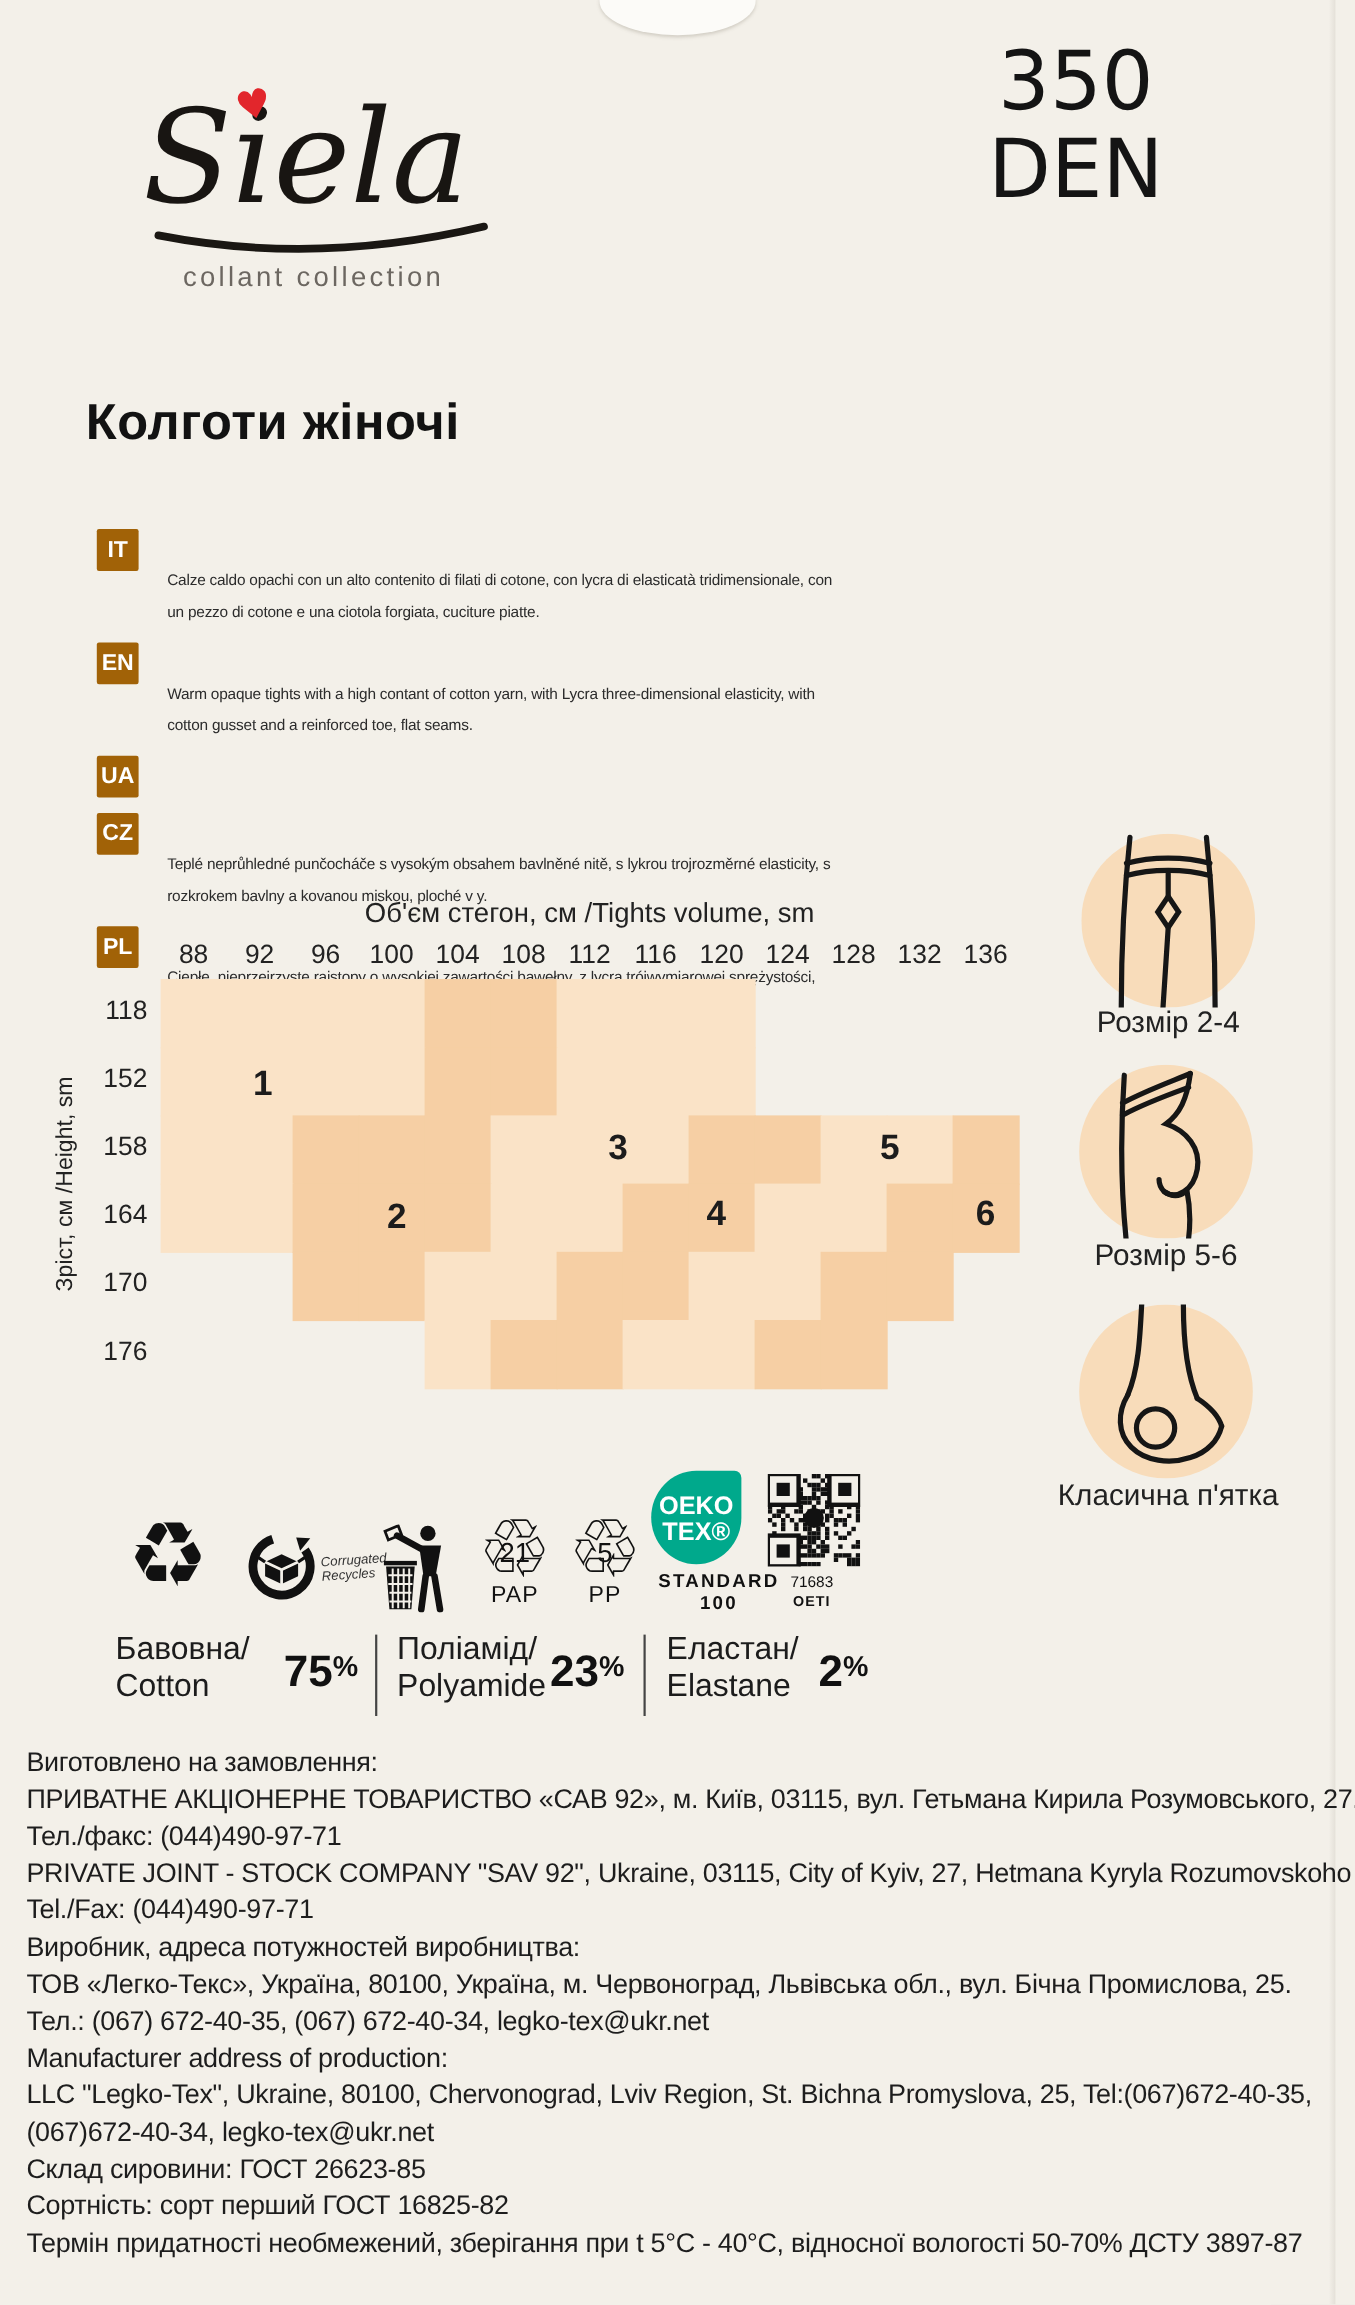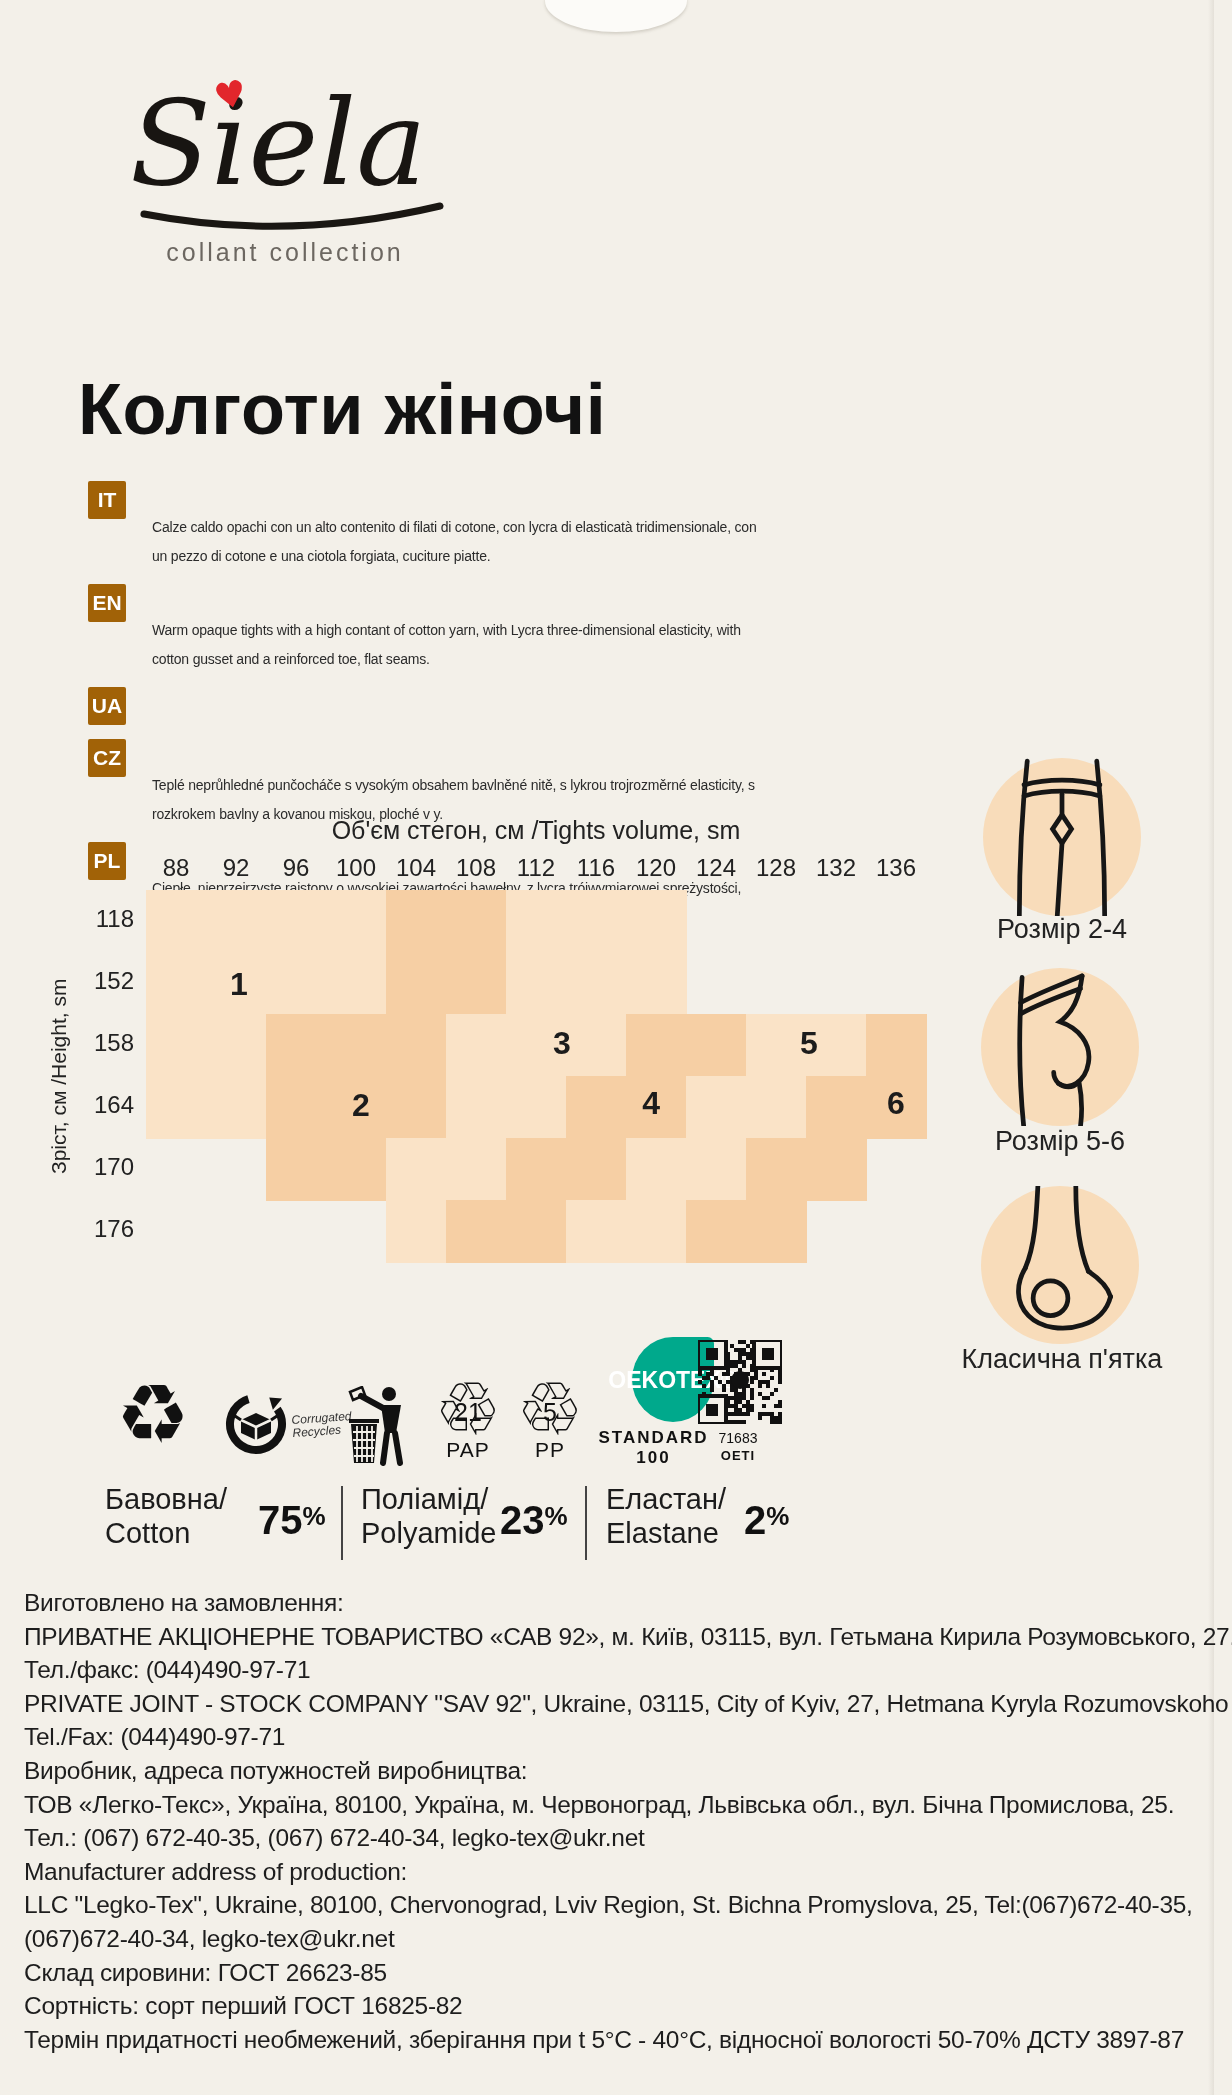--- a/index.html
+++ b/index.html
@@ -12,21 +12,21 @@
   #edge-shade{right:18px;top:0;width:6px;height:100%;background:linear-gradient(90deg,rgba(0,0,0,0),rgba(120,110,95,.12));}
 
   
   #logo-svg{left:128px;top:34px;}
   #logo-subtitle{left:120px;top:238px;width:330px;text-align:center;font-size:25px;letter-spacing:3px;color:#6c6761;}
 
   
   #den{left:878px;top:34px;width:200px;text-align:center;font-family:"DejaVu Sans",sans-serif;font-size:74px;line-height:80px;color:#141414;}
 
   
-  #page-title{left:78px;top:368px;font-size:72px;font-weight:bold;letter-spacing:.5px;color:#121212;}
+  #page-title{left:78px;top:356px;font-size:46px;font-weight:bold;letter-spacing:.5px;color:#121212;}
 
   
   #descriptions{left:88px;top:474px;width:1080px;}
   .desc-row{display:flex;align-items:flex-start;margin-bottom:7px;}
   .lang-badge{flex:0 0 auto;width:38px;height:38px;margin-top:7px;background:#a16207;color:#fff;font-weight:bold;font-size:21px;display:flex;align-items:center;justify-content:center;border-radius:2px;}
   .desc-text{margin-left:26px;font-size:14px;line-height:28.5px;color:#2b2b2b;white-space:pre-line;letter-spacing:-.2px;margin-top:39px;}
 
   
   .cell{position:absolute;width:61px;height:63px;}
   #chart-title{left:146px;top:816px;width:780px;text-align:center;font-size:25px;color:#222;}
@@ -40,21 +40,21 @@
 
   
   #mobius{left:116px;top:1370px;font-size:82px;line-height:90px;color:#111;font-family:"DejaVu Sans",sans-serif;}
   #corrugated-caption{left:292px;top:1412px;font-style:italic;font-size:12px;line-height:13px;color:#333;transform:rotate(-4deg);}
   .tri-wrap{position:absolute;width:90px;text-align:center;}
   .tri-glyph{font-family:"DejaVu Sans",sans-serif;font-size:74px;line-height:74px;color:#111;}
   .tri-num{position:absolute;left:0;top:26px;width:90px;text-align:center;font-size:25px;color:#111;}
   .tri-code{margin-top:-8px;font-size:21px;letter-spacing:1px;color:#111;}
 
   
-  #oeko-shape{left:632px;top:1337px;width:82px;height:85px;border-radius:52% 8% 52% 52%;display:flex;align-items:center;justify-content:center;color:#fff;font-weight:bold;font-size:23px;line-height:24px;}
+  #oeko-shape{left:592px;top:1337px;width:82px;height:85px;border-radius:52% 8% 52% 52%;display:flex;flex-direction:column;align-items:center;justify-content:center;color:#fff;font-weight:bold;font-size:23px;line-height:24px;}
   #oeko-standard{left:596px;top:1428px;width:115px;text-align:center;font-weight:bold;font-size:17px;line-height:20px;letter-spacing:2px;color:#111;}
   #qr-caption{left:688px;top:1430px;width:100px;text-align:center;font-size:14px;line-height:17px;color:#111;}
   #qr-caption .org{letter-spacing:1px;font-weight:bold;font-size:13px;}
 
   
   .comp-name{position:absolute;top:1482px;font-size:29px;line-height:34px;color:#1c1c1c;white-space:pre-line;}
   .comp-value{position:absolute;top:1498px;font-weight:bold;color:#111;}
   .comp-value .num{font-size:40px;}
   .comp-value .unit{font-size:26px;vertical-align:9px;}
   .comp-sep{position:absolute;top:1486px;width:2px;height:74px;background:#444;}
@@ -70,20 +70,24 @@
   <div id="notch" class="abs"></div>
   <div id="edge-shade" class="abs"></div>
 
   <svg id="logo-svg" class="abs" width="330" height="205" viewBox="0 0 330 205">
     <text x="2" y="150" font-family="DejaVu Serif, serif" font-style="italic" font-size="118" fill="#181512">Siela</text>
     <text x="86" y="74" font-family="DejaVu Sans, sans-serif" font-size="36" fill="#e2262c" transform="rotate(-12 100 60)">♥</text>
     <path d="M16,180 Q160,208 312,172" stroke="#1a1713" stroke-width="7" fill="none" stroke-linecap="round"></path>
   </svg>
   <div id="logo-subtitle" class="abs">collant collection</div>
 
+  <div id="den" class="abs">
+    <div>350</div>
+    <div>DEN</div>
+  </div>
 
   <div id="page-title" class="abs">Колготи жіночі</div>
 
   <div id="descriptions" class="abs">
       <div class="desc-row">
         <span class="lang-badge">IT</span>
         <div class="desc-text">Calze caldo opachi con un alto contenito di filati di cotone, con lycra di elasticatà tridimensionale, con
 un pezzo di cotone e una ciotola forgiata, cuciture piatte.</div>
       </div>
       <div class="desc-row">

